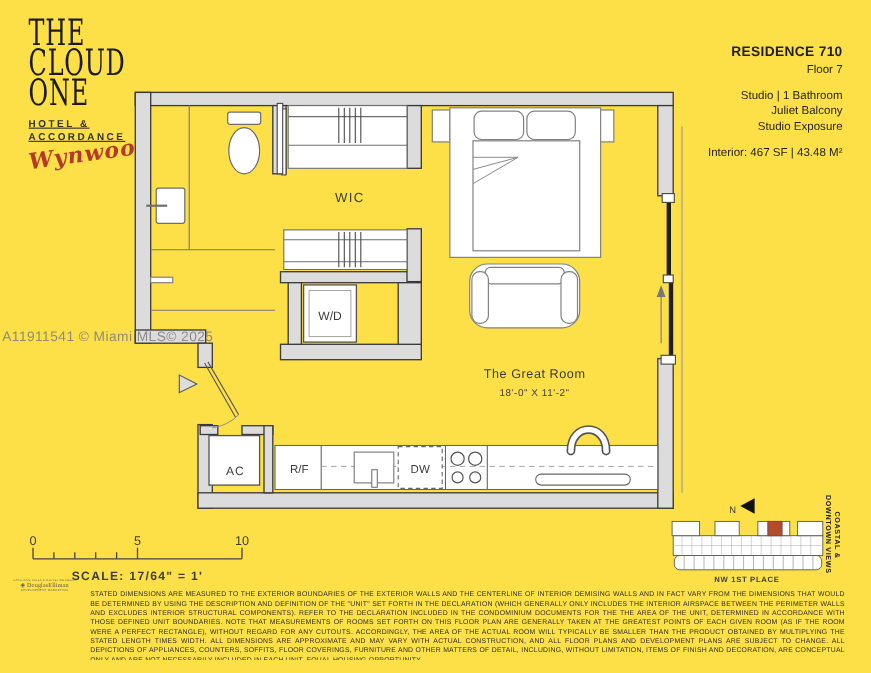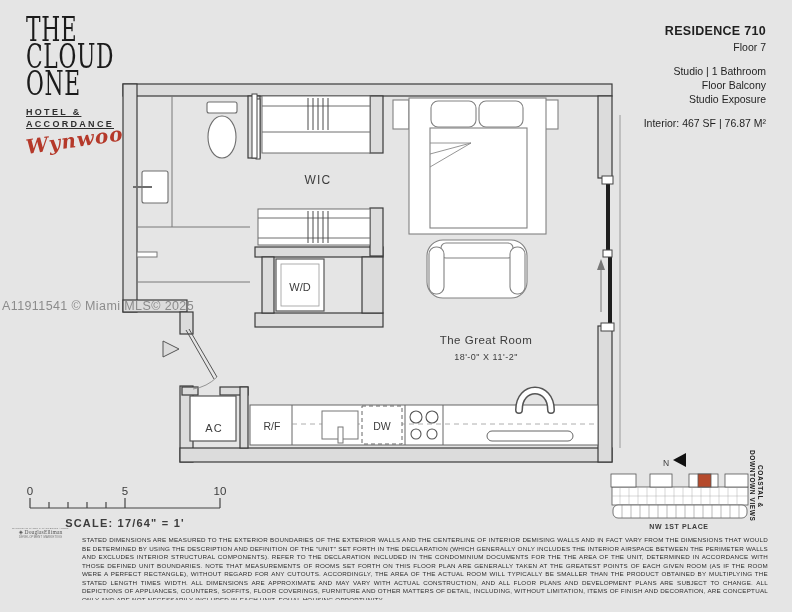--- a/index.html
+++ b/index.html
@@ -1,29 +1,29 @@
 <!DOCTYPE html>
 <html><head>
 <meta charset="utf-8">
 <style>
   html,body{margin:0;padding:0;background:#ffffff;}
-  #page{position:relative;width:792px;height:612px;background:#e5e5e5;overflow:hidden;
+  #page{position:relative;width:792px;height:612px;background:#fde047;overflow:hidden;
         font-family:"Liberation Sans",sans-serif;color:#222;}
   svg text{font-family:"Liberation Sans",sans-serif;fill:#3c3c3c;}
   .plan-label{letter-spacing:1.2px;}
   
   #brand{position:absolute;left:26px;top:16px;}
   #brand .wordmark{font-family:"DejaVu Serif",serif;font-size:33px;line-height:27px;
         color:#1b1b1b;transform:scaleX(.66);transform-origin:left top;letter-spacing:1px;font-weight:500;}
   #brand .sub{margin-top:9px;font-size:9px;letter-spacing:2.3px;color:#2e2e2e;line-height:12px;font-weight:bold;text-decoration:underline;}
   #brand .script{margin-top:5px;font-family:"DejaVu Serif",serif;font-style:italic;font-weight:bold;
         font-size:20px;color:#b5392a;transform:rotate(-8deg);transform-origin:left center;letter-spacing:1px;}
   
   #unit-header{position:absolute;right:26px;top:24px;text-align:right;color:#1f1f1f;}
-  #unit-header .res{font-size:12.5px;font-weight:bold;letter-spacing:.3px;}
+  #unit-header .res{font-size:12.5px;font-weight:bold;letter-spacing:.3px;margin-top:16px;}
   #unit-header .floor{font-size:10.5px;margin-top:3px;text-align:right;}
   #unit-header .specs{font-size:10.5px;margin-top:11px;line-height:14px;text-align:right;}
   #unit-header .interior{font-size:10.5px;margin-top:11px;}
   
   #watermark{position:absolute;left:2px;top:299px;font-size:12.5px;color:rgba(125,125,125,.85);
         letter-spacing:.4px;z-index:5;}
   
   #views{position:absolute;left:748px;top:438px;height:96px;writing-mode:vertical-rl;
         font-size:6.5px;font-weight:bold;letter-spacing:.6px;color:#222;line-height:8px;text-align:center;}
   
@@ -53,24 +53,24 @@
       <div>ACCORDANCE</div>
     </div>
     <div class="script">Wynwood</div>
   </div>
 
   <div id="unit-header">
     <div class="res">RESIDENCE 710</div>
     <div class="floor">Floor 7</div>
     <div class="specs">
       <div>Studio | 1 Bathroom</div>
-      <div>Floor Balcony</div>
+      <div>Juliet Balcony</div>
       <div>Studio Exposure</div>
     </div>
-    <div class="interior">Interior: 467 SF | 76.87 M²</div>
+    <div class="interior">Interior: 467 SF | 43.48 M²</div>
   </div>
 
   <div id="watermark">A11911541 © Miami MLS© 2025</div>
 
   <svg width="792" height="612" viewBox="0 0 792 612" style="position:absolute;left:0;top:0;">
 
     <g fill="#dcdcdc" stroke="#3a3a3a" stroke-width="1.2">
       <rect x="123" y="84" width="489" height="12"></rect>
       <rect x="123" y="84" width="14" height="228"></rect>
       <rect x="123" y="300" width="64" height="12"></rect>

